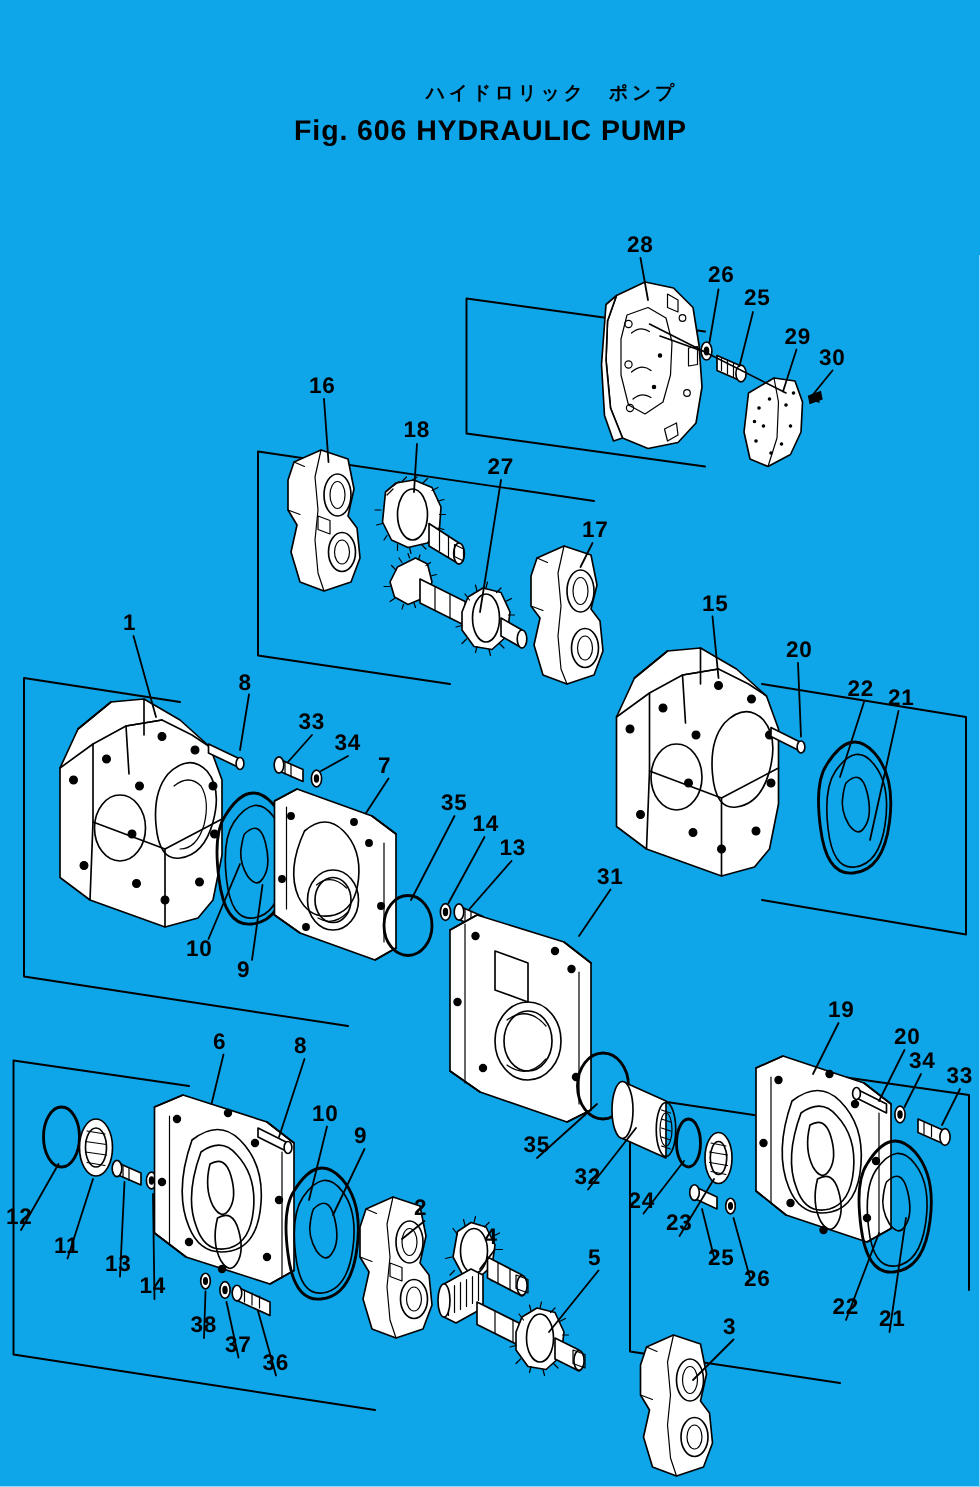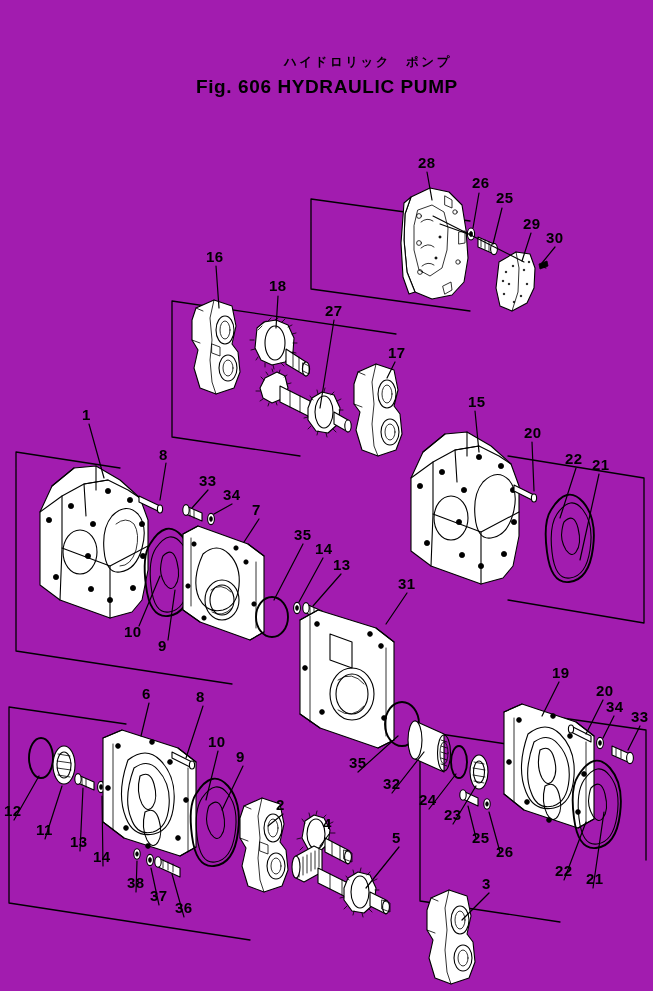--- a/index.html
+++ b/index.html
@@ -1,18 +1,18 @@
 <!DOCTYPE html>
 <html><head>
 <meta charset="utf-8">
 <style>
   html,body{margin:0;padding:0;background:#ffffff;}
   body{width:653px;height:991px;overflow:hidden;
        font-family:"Liberation Sans","DejaVu Sans",sans-serif;}
-  #page{position:relative;width:653px;height:991px;background:#a21caf;}
+  #page{position:relative;width:653px;height:991px;background:#0ea5e9;}
   svg{display:block;}
   .ln{fill:none;stroke:#000;stroke-width:1.1;stroke-linecap:round;stroke-linejoin:round;}
   .ln-t{fill:none;stroke:#000;stroke-width:0.8;stroke-linecap:round;stroke-linejoin:round;}
   .ln-h{fill:none;stroke:#000;stroke-width:1.9;stroke-linecap:round;stroke-linejoin:round;}
   .lead{fill:none;stroke:#000;stroke-width:1.2;stroke-linecap:round;}
   .frame{fill:none;stroke:#000;stroke-width:1.3;stroke-linecap:round;stroke-linejoin:round;}
   .sld{fill:#000;stroke:#000;stroke-width:0.8;}
   .wht{fill:#fff;stroke:#000;stroke-width:1.1;stroke-linejoin:round;}
   .num{font-family:"Liberation Sans","DejaVu Sans",sans-serif;
        font-size:15px;font-weight:700;fill:#000;

